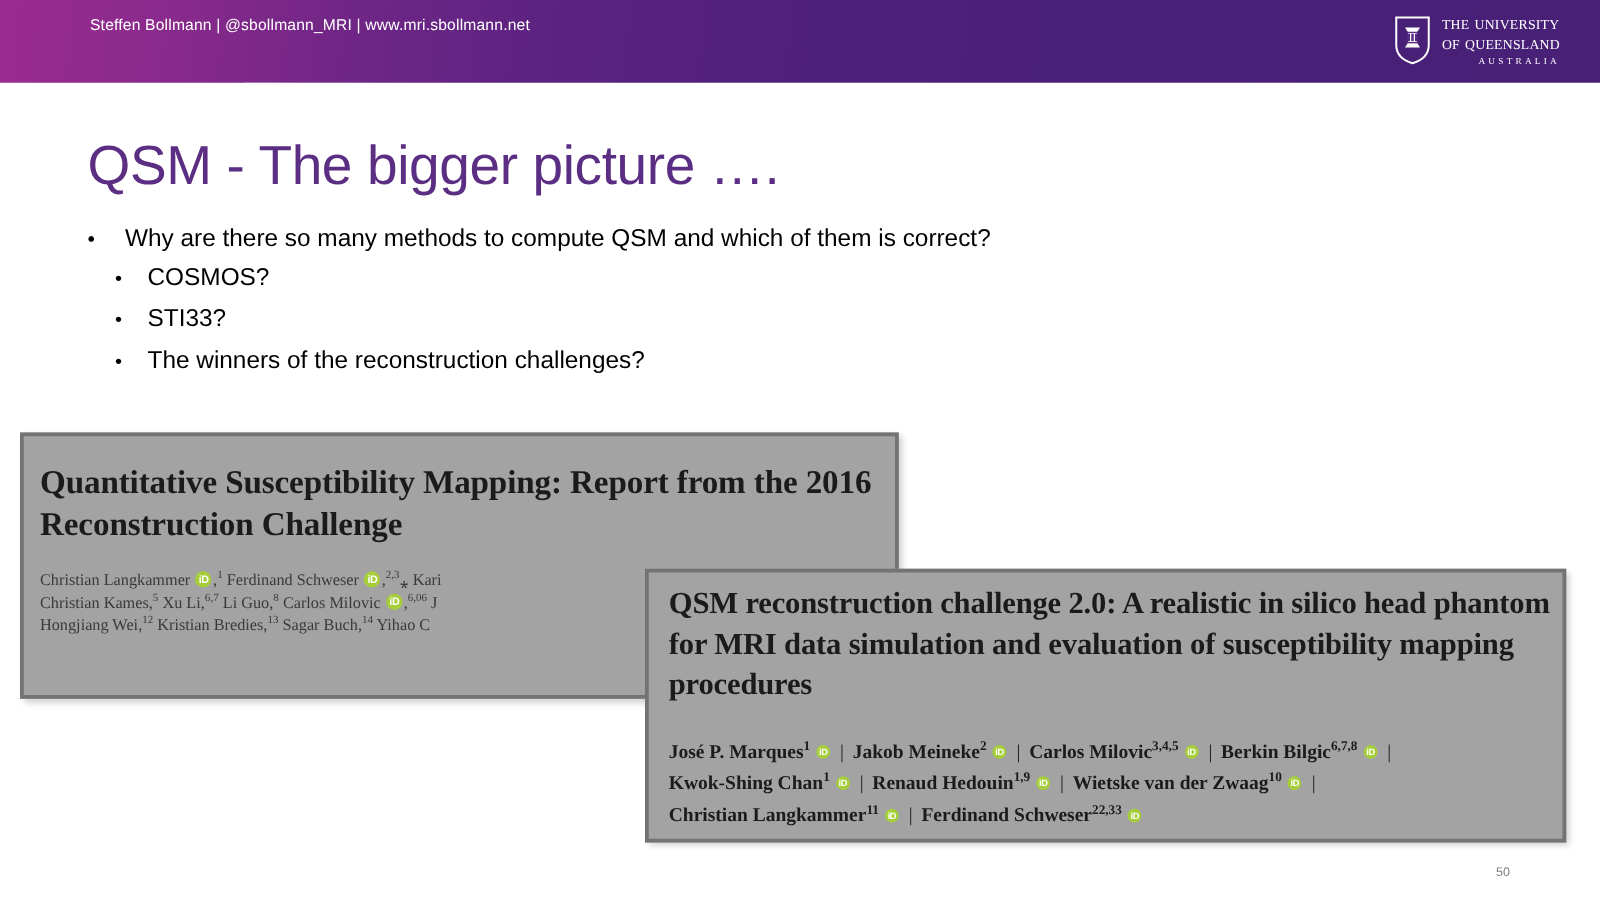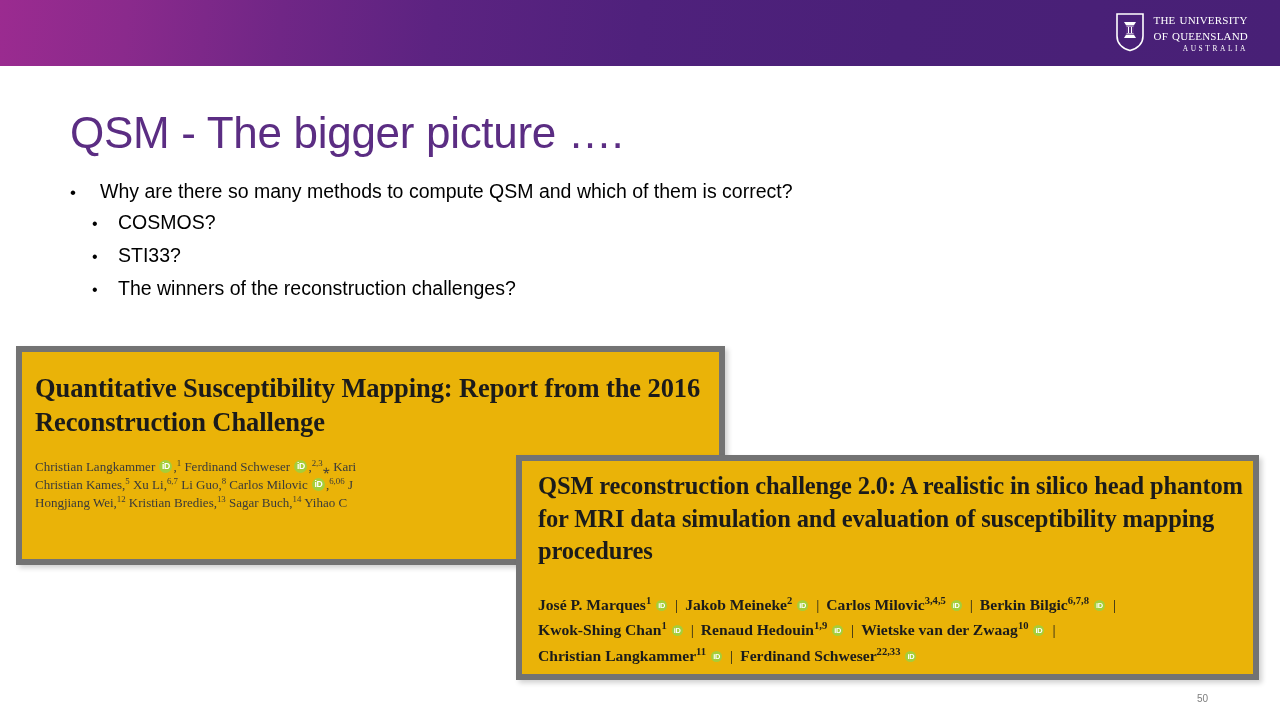--- a/index.html
+++ b/index.html
@@ -107,22 +107,22 @@
   }
   .bullet-row.level-1 { font-size: 19.5px; margin-bottom: 8px; }
   .bullet-row.level-1 .dot { width: 30px; font-size: 17px; }
   .bullet-row.level-2 { font-size: 19.5px; margin-bottom: 10px; padding-left: 22px; }
   .bullet-row.level-2 .dot { width: 26px; font-size: 16px; }
   .bullet-row .btext { white-space: nowrap; }
 
   
   .paper-card {
     position: absolute;
-    background: #eab308;
-    border: 6px solid #737373;
+    background: #a3a3a3;
+    border: 3px solid #737373;
     box-shadow: 3px 3px 5px rgba(0,0,0,0.18);
     overflow: hidden;
     font-family: "Liberation Serif", serif;
   }
   #paper-card-1 {
     left: 16px;
     top: 346px;
     width: 697px;
     height: 207px;
     z-index: 2;
@@ -216,20 +216,21 @@
     right: 72px;
     bottom: 16px;
     font-size: 10px;
     color: #7d7d7d;
   }
 </style>
 </head>
 <body>
 
 <div id="header-banner">
+  <div class="banner-credit">Steffen Bollmann | @sbollmann_MRI | www.mri.sbollmann.net</div>
 
   <div id="uq-logo">
     <svg class="crest" viewBox="0 0 30 40">
       <path d="M2 2 H28 V24 C28 32 22 36.5 15 38.6 C8 36.5 2 32 2 24 Z" fill="none" stroke="#ffffff" stroke-width="1.6"></path>
       <path d="M9 10 H21 L18.5 14 V22 L21 26 H9 L11.5 22 V14 Z" fill="#ffffff"></path>
       <rect x="11" y="15" width="2" height="6" fill="#5b2d83"></rect>
       <rect x="14" y="15" width="2" height="6" fill="#5b2d83"></rect>
       <rect x="17" y="15" width="2" height="6" fill="#5b2d83"></rect>
       <rect x="10.2" y="13.4" width="9.6" height="1.1" fill="#5b2d83"></rect>
       <rect x="10.2" y="21.6" width="9.6" height="1.1" fill="#5b2d83"></rect>

